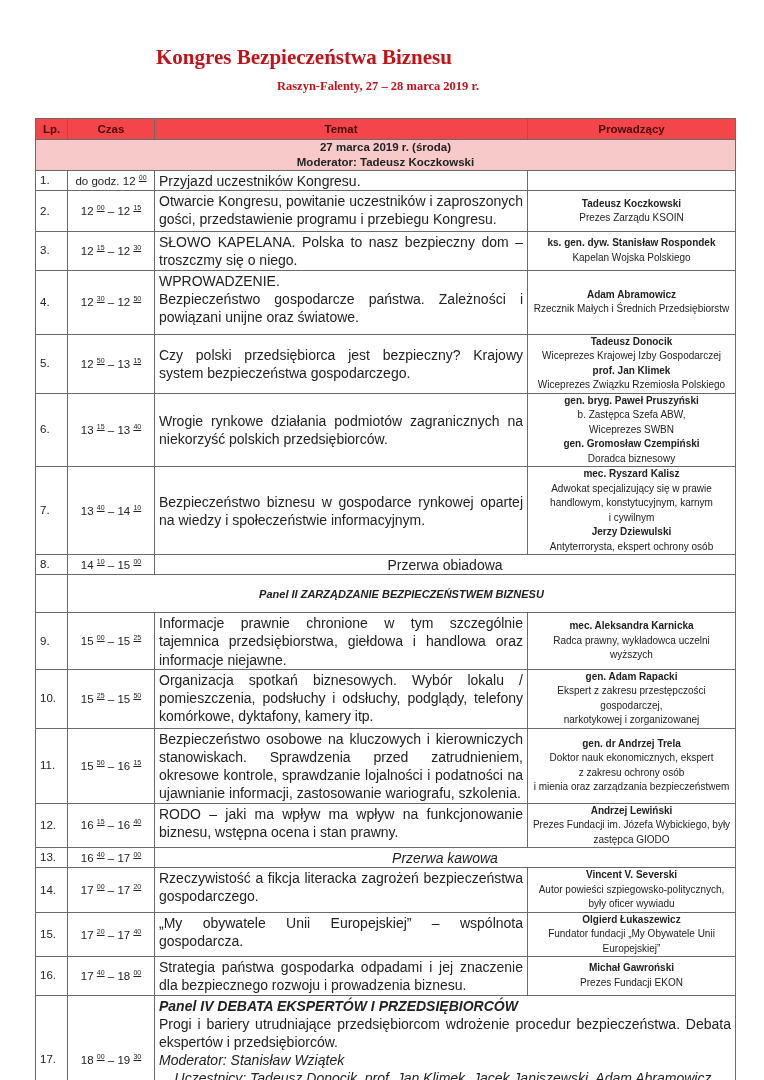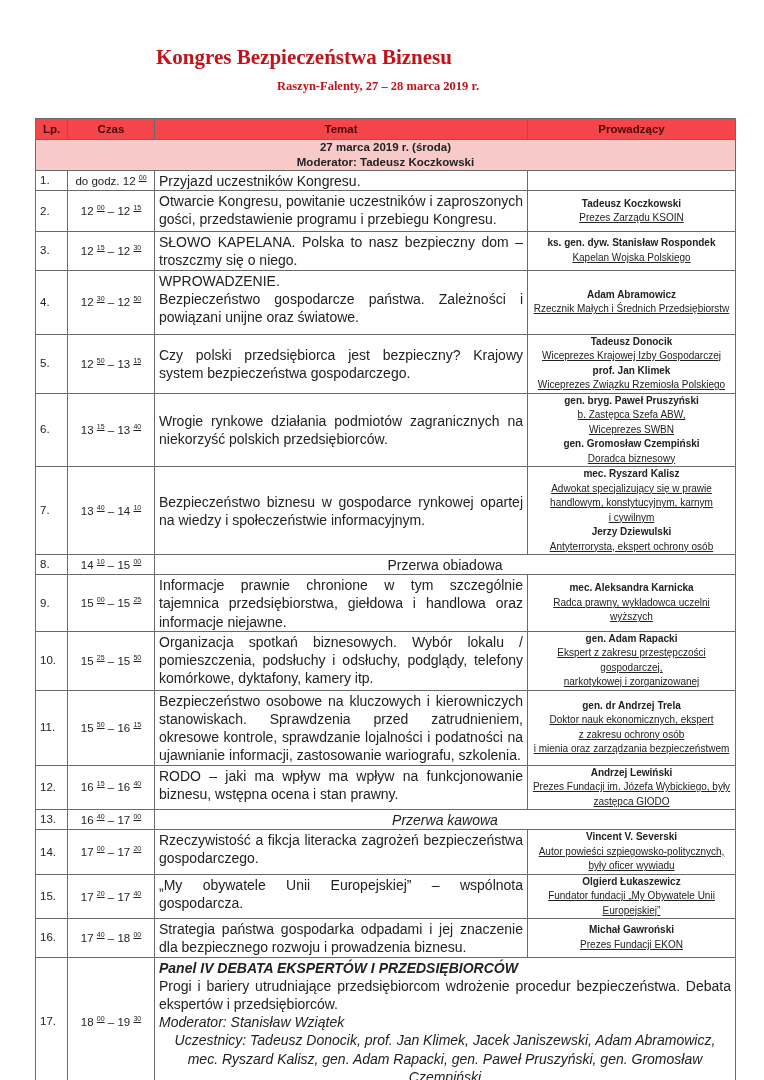--- a/index.html
+++ b/index.html
@@ -18,21 +18,21 @@
   th { background: #f4454a; color: #4a0a0a; font-weight: bold; font-size: 11.5px; text-align: center; height: 20px; }
   .date-row td { background: #f8c9c9; text-align: center; font-weight: bold; font-size: 11.5px; height: 30px; margin-left: 44px; }
   .lp { text-align: left; font-size: 11.5px; }
   .czas { text-align: center; font-size: 11.5px; white-space: nowrap; }
   .czas sup { font-size: 7px; text-decoration: underline; vertical-align: 5px; }
   .temat { text-align: justify; font-size: 14px; vertical-align: top; padding-top: 1px; }
   .temat.center { text-align: center; vertical-align: middle; }
   .temat.italic { font-style: italic; }
   .prow { text-align: center; font-size: 10px; line-height: 1.45; }
   .prow .name { font-weight: bold; display: block; }
-  .prow .role { display: block; text-decoration: underline; }
+  .prow .role { display: block; }
   .panel td.panel-title { text-align: center; font-weight: bold; font-style: italic; font-size: 11px; }
   .debate-title { display:block; text-align:left; font-weight:bold; font-style:italic; }
   .it { font-style: italic; display:block; }
   .blk { display:block; }
 </style>
 </head>
 <body>
 
 <div class="title">Kongres Bezpieczeństwa Biznesu</div>
 <div class="subtitle">Raszyn-Falenty, 27 – 28 marca 2019 r.</div>
@@ -139,20 +139,24 @@
         <span class="role">Antyterrorysta, ekspert ochrony osób</span>
       </td>
     </tr>
 
     <tr style="height:15px">
       <td class="lp">8.</td>
       <td class="czas"><span>14</span> <sup>10</sup> – <span>15</span> <sup>00</sup></td>
       <td colspan="2" class="temat center">Przerwa obiadowa</td>
     </tr>
 
+    <tr class="panel" style="height:38px">
+      <td></td>
+      <td colspan="3" class="panel-title">Panel II ZARZĄDZANIE BEZPIECZEŃSTWEM BIZNESU</td>
+    </tr>
 
     <tr style="height:37px">
       <td class="lp">9.</td>
       <td class="czas"><span>15</span> <sup>00</sup> – <span>15</span> <sup>25</sup></td>
       <td class="temat">Informacje prawnie chronione w tym szczególnie tajemnica przedsiębiorstwa, giełdowa i handlowa oraz informacje niejawne.</td>
       <td class="prow">
         <span class="name">mec. Aleksandra Karnicka</span>
         <span class="role">Radca prawny, wykładowca uczelni wyższych</span>
       </td>
     </tr>

